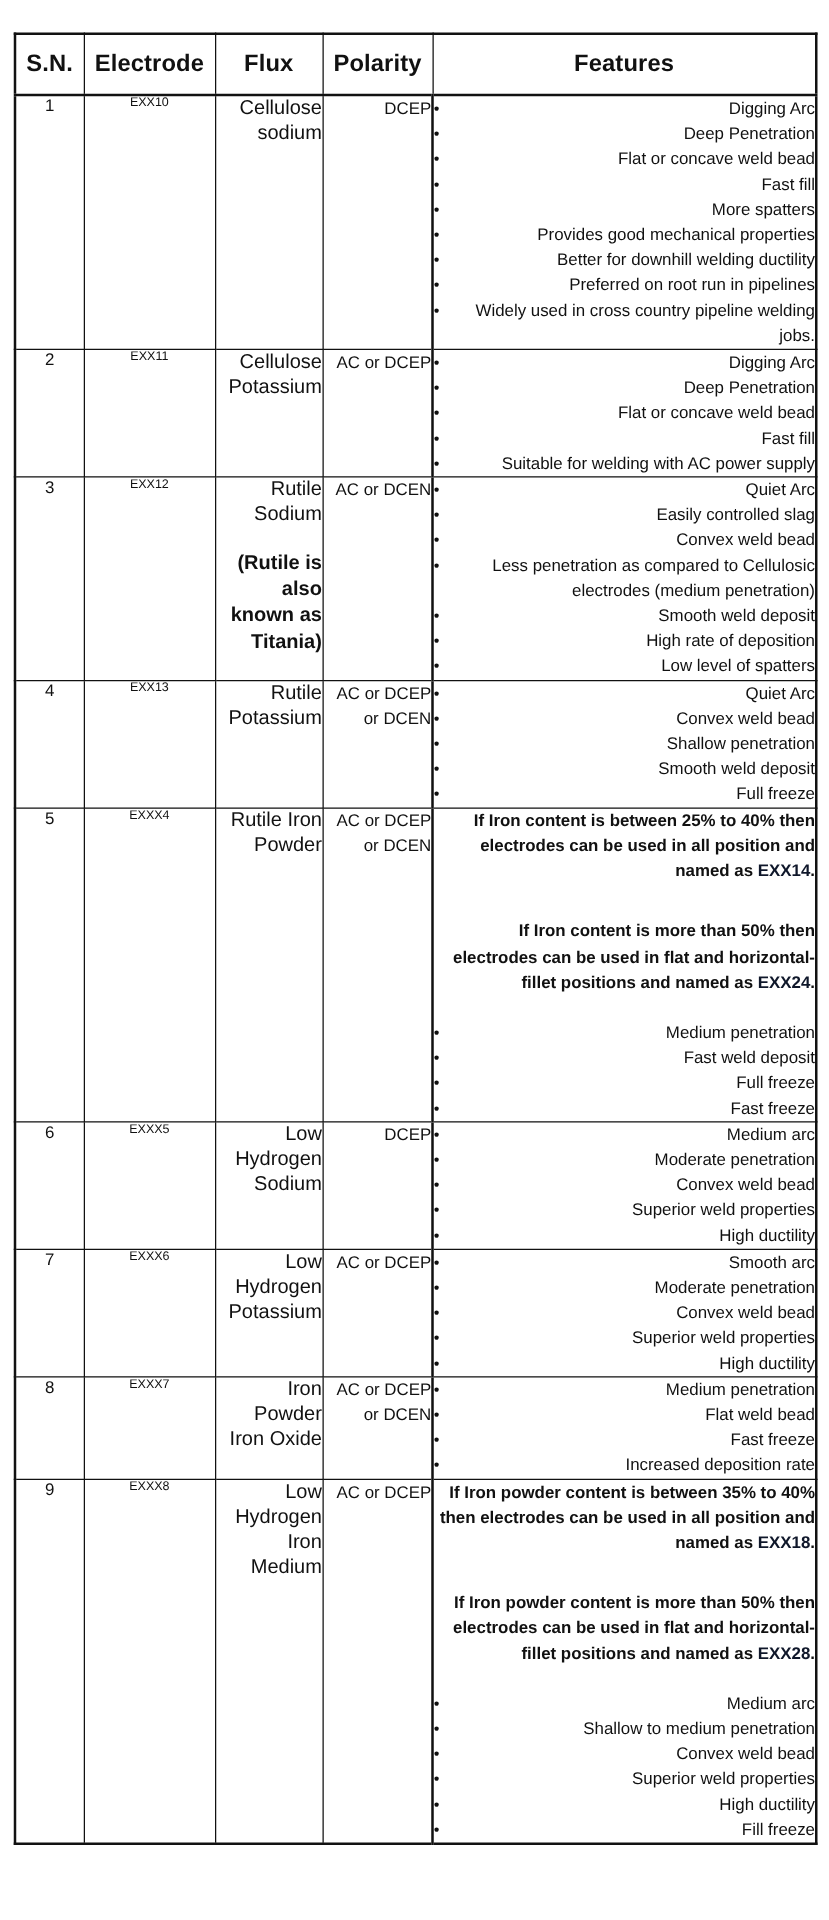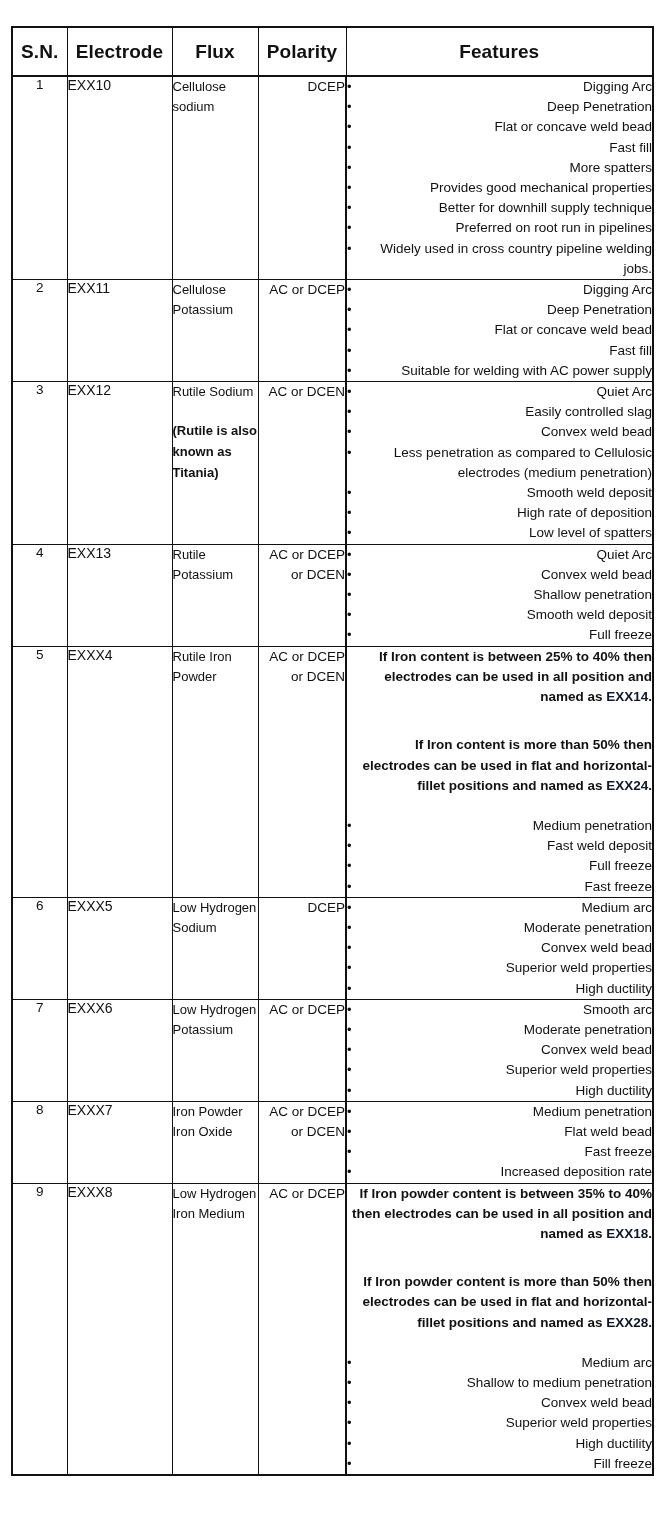--- a/index.html
+++ b/index.html
@@ -53,27 +53,27 @@
   thead th.hfirst{border-left:none;}
   thead th.hlast{border-right:none;}
   thead tr{border-bottom:2.5px solid #111;}
 
   td.sn{
     text-align:center;
     font-size:13.5px;
     padding-top:7px;
   }
   td.electrode{
-    text-align:left;
-    font-size:14px;
+    text-align:center;
+    font-size:10px;
     padding-top:7px;
   }
   td.flux{
-    text-align:left;
-    font-size:13px;
+    text-align:right;
+    font-size:16px;
     line-height:20px;
     padding-top:7px;
   }
   td.flux .note{
     display:block;
     margin-top:18px;
     font-weight:bold;
     line-height:21px;
   }
   td.polarity{
@@ -142,21 +142,21 @@
           <td class="flux">Cellulose sodium</td>
           <td class="polarity">DCEP</td>
           <td class="features last">
             <ul class="feat">
               <li>Digging Arc</li>
               <li>Deep Penetration</li>
               <li>Flat or concave weld bead</li>
               <li>Fast fill</li>
               <li>More spatters</li>
               <li>Provides good mechanical properties</li>
-              <li>Better for downhill supply technique</li>
+              <li>Better for downhill welding ductility</li>
               <li>Preferred on root run in pipelines</li>
               <li>Widely used in cross country pipeline welding jobs.</li>
             </ul>
           </td>
         </tr>
         <tr>
           <td class="sn first">2</td>
           <td class="electrode">EXX11</td>
           <td class="flux">Cellulose Potassium</td>
           <td class="polarity">AC or DCEP</td>

